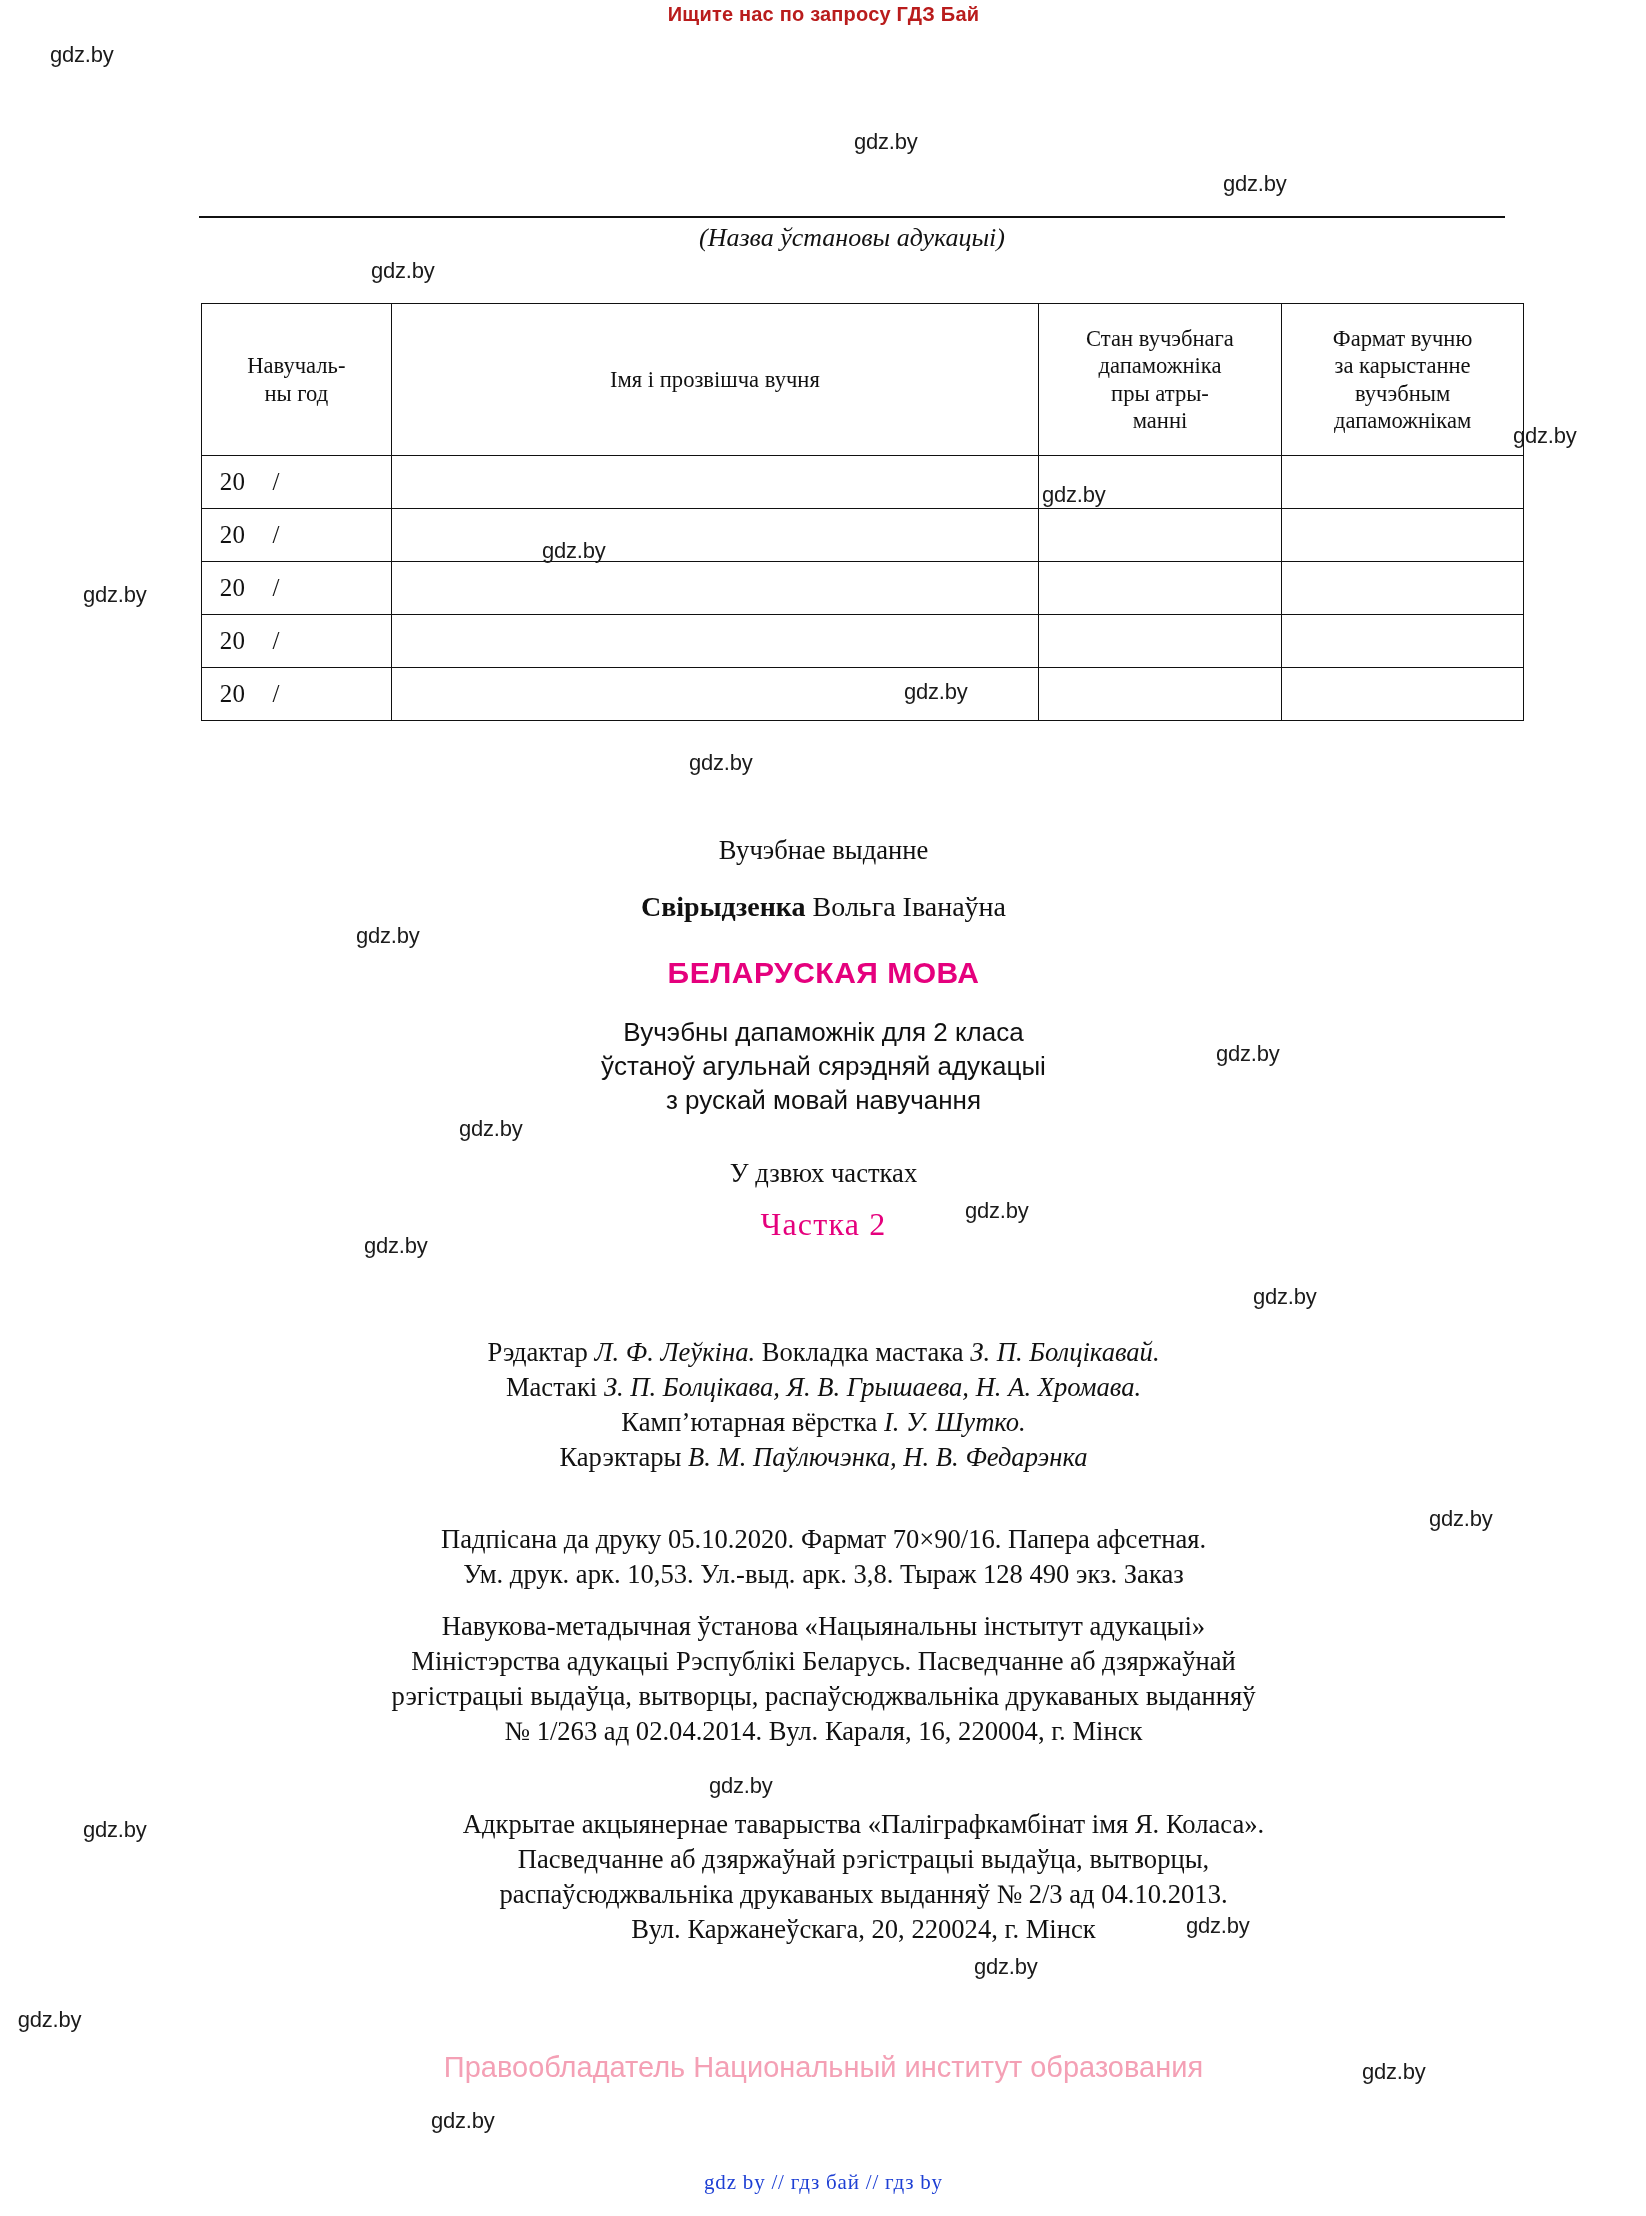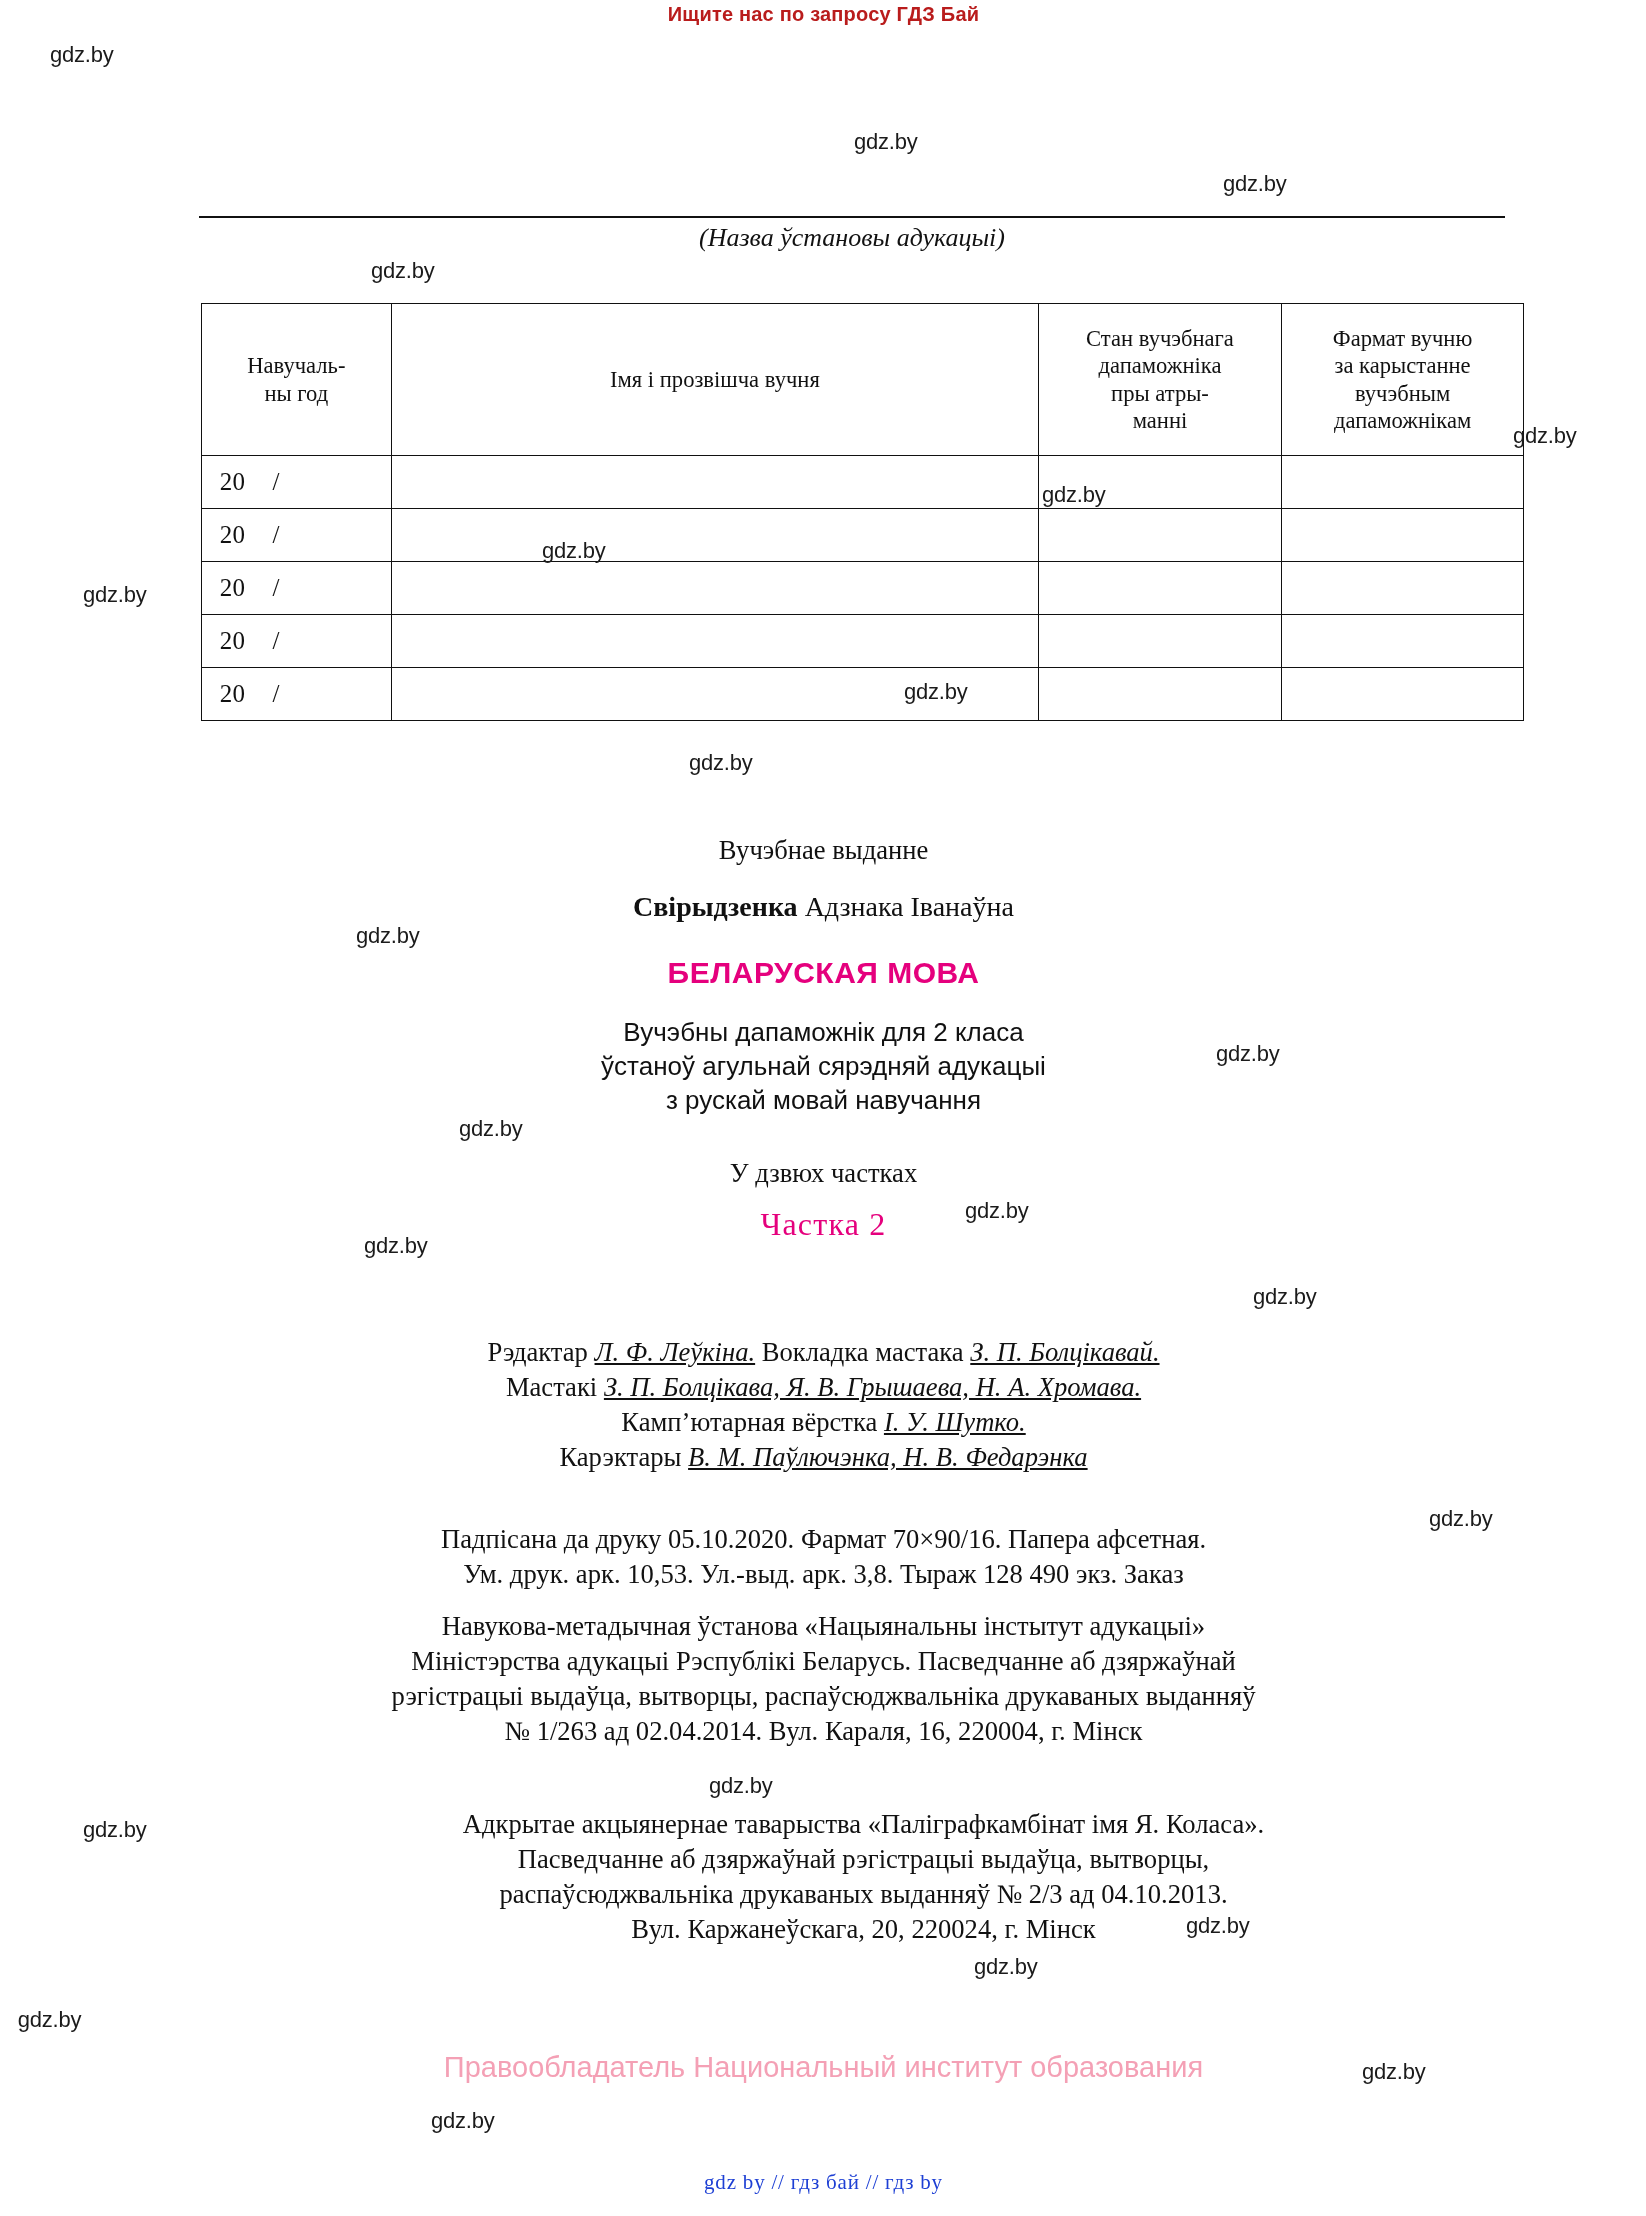--- a/index.html
+++ b/index.html
@@ -124,21 +124,21 @@
     top: 1206px;
     font-size: 32px;
     color: #e5007d;
     letter-spacing: 1.2px;
   }
   .credits {
     top: 1335px;
     font-size: 26.6px;
     line-height: 1.32;
   }
-  .credits i { font-style: italic; text-decoration: underline; }
+  .credits i { font-style: italic; }
   .print-info {
     top: 1522px;
     font-size: 26.6px;
     line-height: 1.32;
   }
   .publisher {
     top: 1609px;
     font-size: 26.6px;
     line-height: 1.32;
   }
@@ -239,21 +239,21 @@
         <td class="blank"></td>
         <td class="blank"></td>
         <td class="blank"></td>
       </tr>
     </tbody>
   </table>
 
   <div class="center-block ed-type">Вучэбнае выданне</div>
 
   <div class="center-block author">
-    <b>Свірыдзенка</b><span> Адзнака Іванаўна</span>
+    <b>Свірыдзенка</b><span> Вольга Іванаўна</span>
   </div>
 
   <div class="center-block subject">БЕЛАРУСКАЯ МОВА</div>
 
   <div class="center-block descr">
     <div>Вучэбны  дапаможнік  для  2  класа</div>
     <div>ўстаноў  агульнай  сярэдняй  адукацыі</div>
     <div>з  рускай  мовай  навучання</div>
   </div>
 

